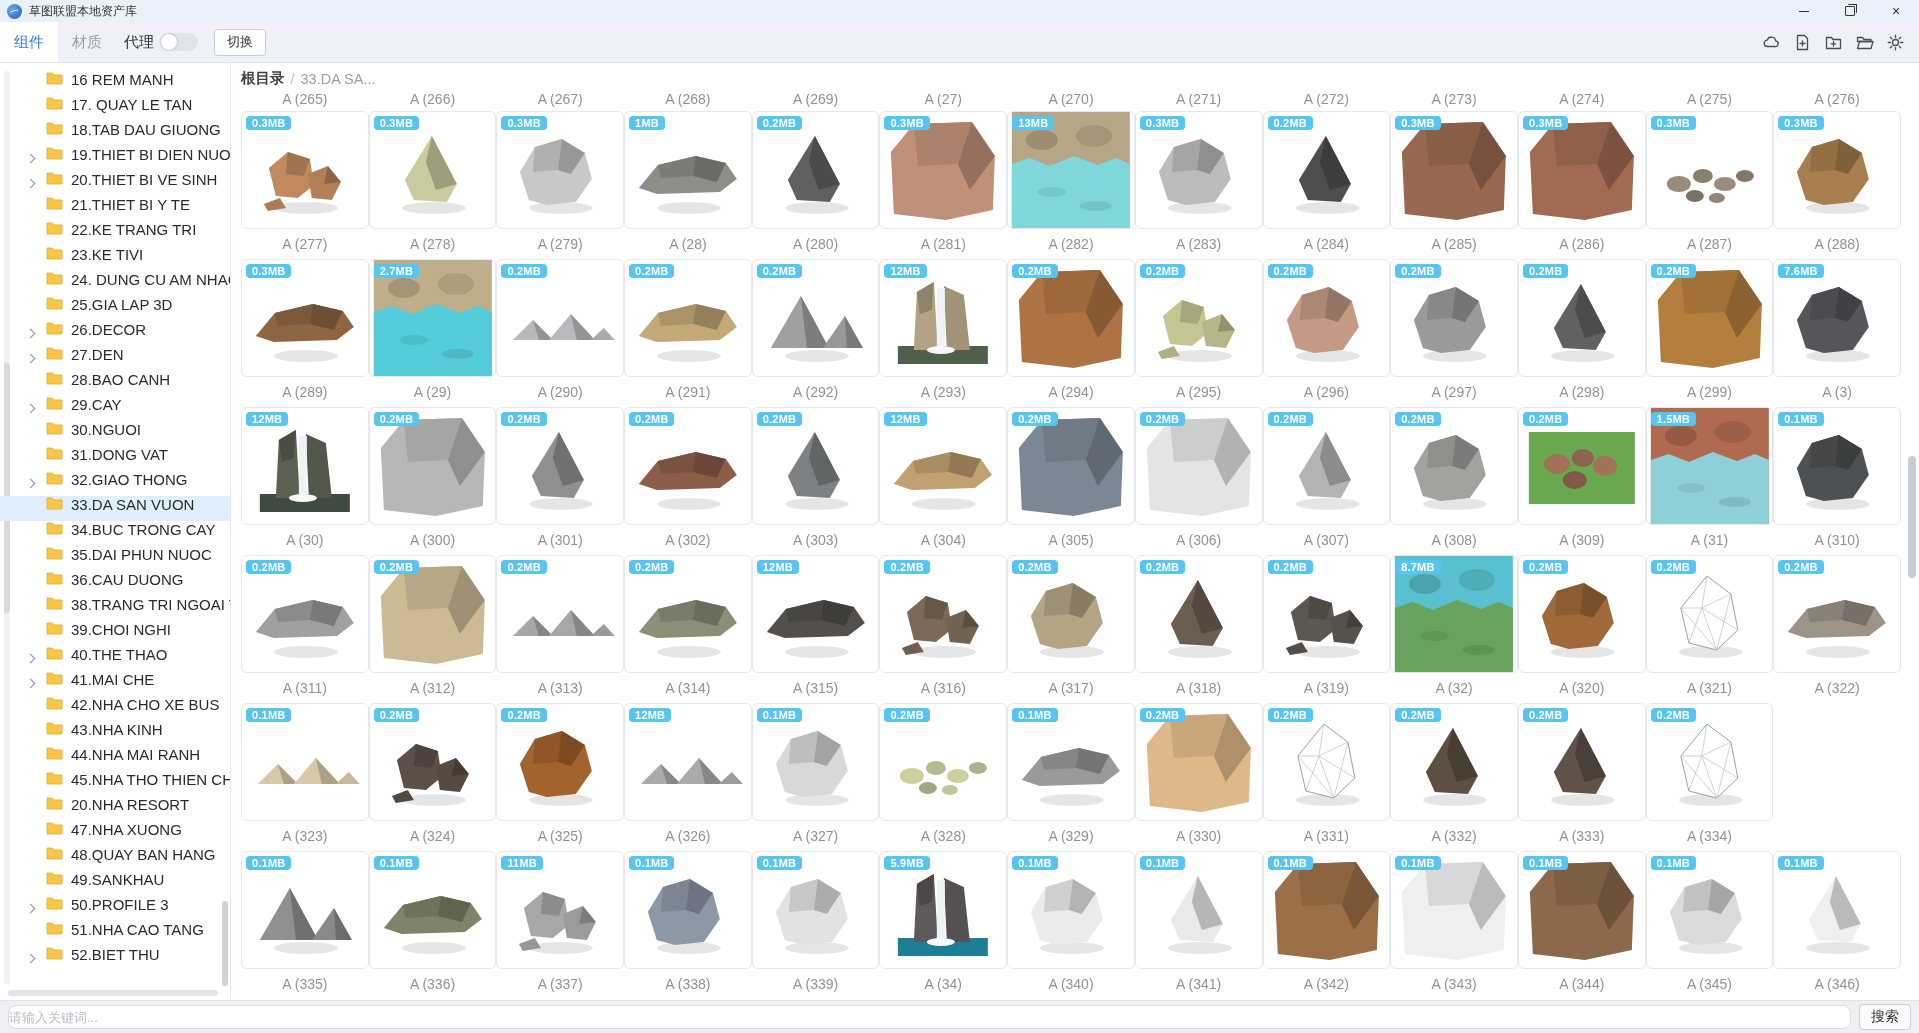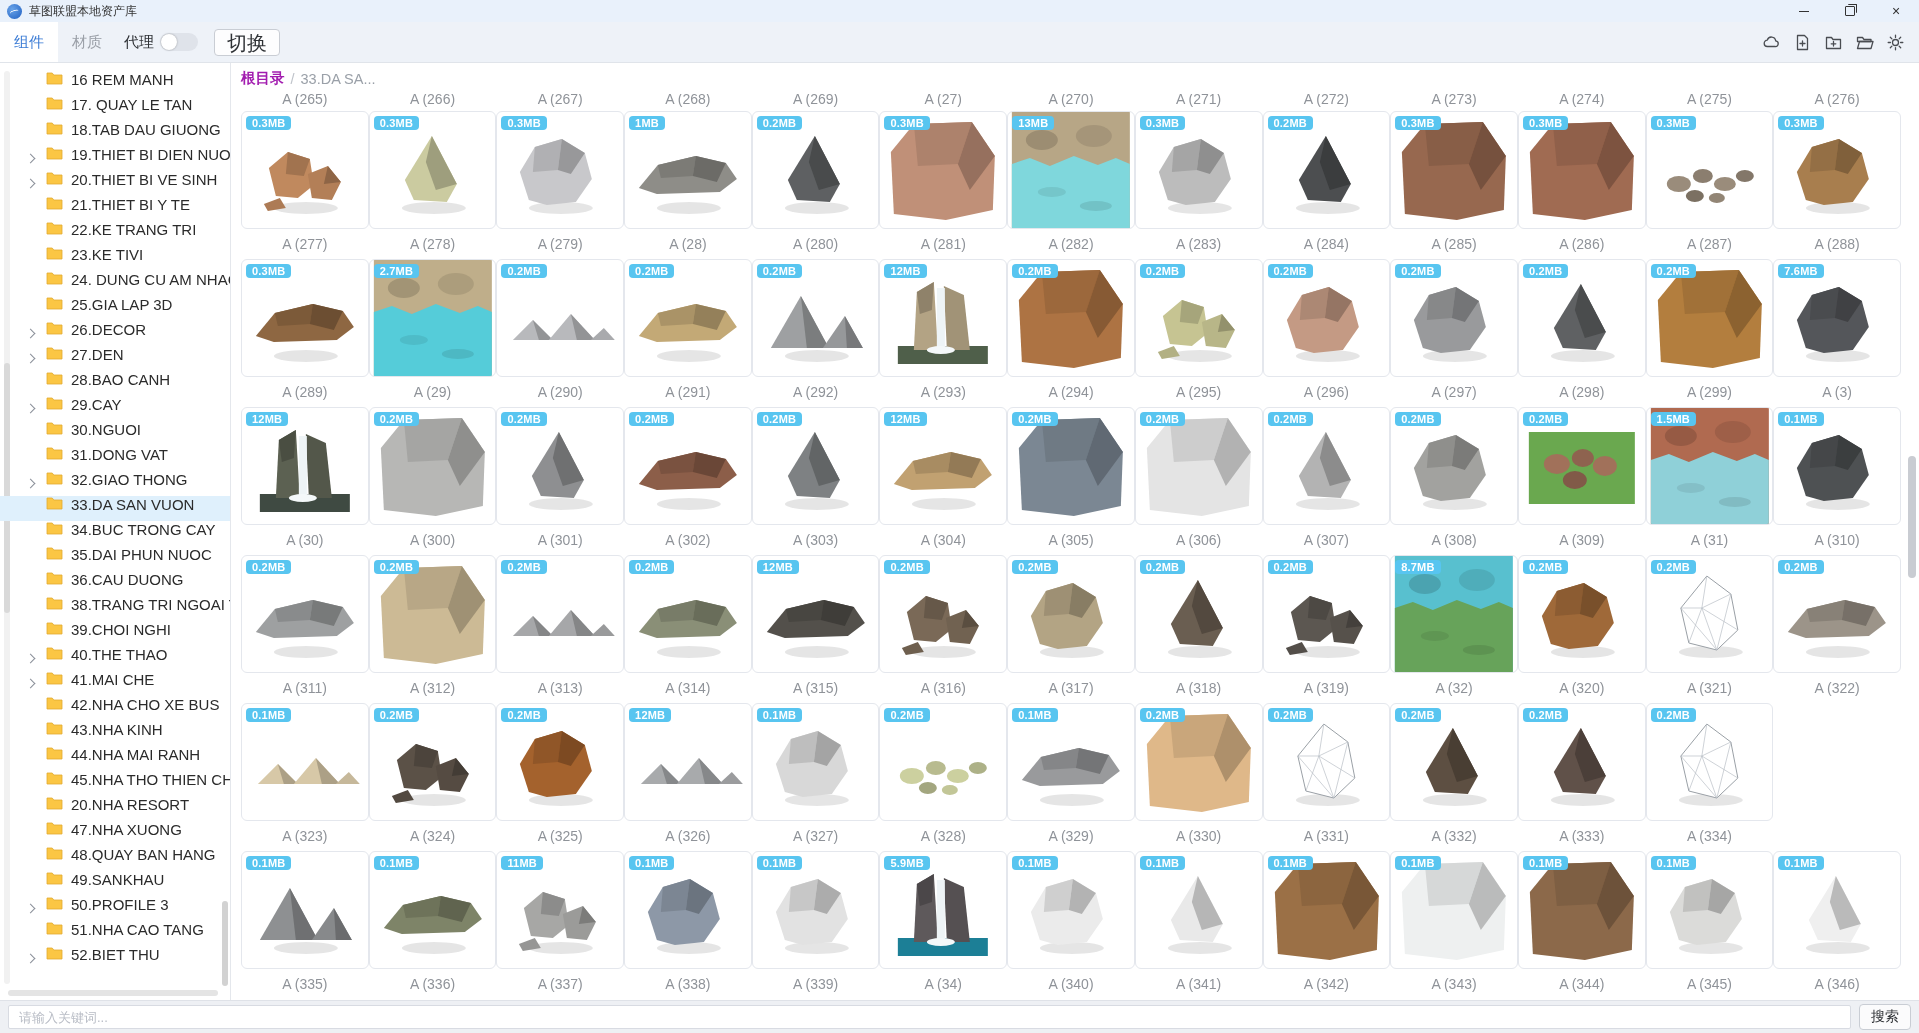--- a/index.html
+++ b/index.html
@@ -19,56 +19,56 @@
   .ic-close{font-size:14px;line-height:14px;color:#333;}
 
   
   .toolbar{height:40px;background:#eef2f8;border-bottom:1px solid #e0e4ea;display:flex;align-items:center;flex:0 0 auto;}
   .tab{padding:0 14px;height:40px;line-height:40px;font-size:15px;color:#9ba0a8;cursor:default;}
   .tab.active{background:#fff;color:#3a7bd5;}
   .proxy-wrap{display:flex;align-items:center;margin-left:8px;}
   .proxy-label{font-size:15px;color:#2f3236;}
   .toggle{width:38px;height:18px;border-radius:9px;background:#dfe3ea;position:relative;margin-left:6px;}
   .toggle .knob{position:absolute;left:1px;top:1px;width:16px;height:16px;border-radius:50%;background:#fff;box-shadow:0 0 2px rgba(0,0,0,.35);}
-  .switch-btn{margin-left:16px;height:27px;padding:0 12px;font-size:20px;color:#2f3236;background:#fdfdfe;border:1px solid #c9cdd4;border-radius:4px;font-family:inherit;}
+  .switch-btn{margin-left:16px;height:27px;padding:0 12px;font-size:13px;color:#2f3236;background:#fdfdfe;border:1px solid #c9cdd4;border-radius:4px;font-family:inherit;}
   .toolbar-icons{margin-left:auto;display:flex;align-items:center;gap:12px;padding-right:14px;}
   .tb-icon{width:19px;height:19px;display:flex;align-items:center;justify-content:center;}
   .tb-icon svg{stroke:#4a4d52;fill:none;stroke-width:1.3;stroke-linejoin:round;stroke-linecap:round;}
 
   
   .main{flex:1;display:flex;background:#fff;min-height:0;}
   .sidebar{width:230px;flex:0 0 auto;position:relative;border-right:1px solid #e4e7ec;background:#fff;overflow:hidden;}
   .side-track{position:absolute;left:4px;top:8px;bottom:16px;width:6px;background:#f1f1f1;border-radius:3px;}
   .side-thumb{position:absolute;left:4px;top:300px;width:6px;height:250px;background:#d9d9d9;border-radius:3px;}
   .tree{padding-top:8px;}
   .tree-item{height:25px;display:flex;align-items:flex-start;font-size:15px;color:#2b2b2b;position:relative;padding-left:46px;white-space:nowrap;overflow:hidden;}
   .tree-item.selected{background:#dff0fc;}
   .chev{position:absolute;left:27px;top:9px;width:6px;height:6px;border-top:1.5px solid #8a8f99;border-right:1.5px solid #8a8f99;transform:rotate(45deg);}
   .folder-ic{flex:0 0 auto;margin-right:8px;display:flex;}
   .tree-vthumb{position:absolute;right:2px;bottom:14px;width:6px;height:85px;background:#d2d2d2;border-radius:3px;}
   .tree-hbar{position:absolute;left:8px;right:12px;bottom:4px;height:6px;background:#e4e4e4;border-radius:3px;}
 
   .content{flex:1;min-width:0;position:relative;padding-left:10px;background:#fff;}
   .breadcrumb{height:31px;display:flex;align-items:center;font-size:14.5px;}
-  .bc-root{font-weight:bold;color:#a21caf;}
+  .bc-root{font-weight:bold;color:#404040;}
   .bc-sep{color:#bfc3ca;margin:0 6px;}
   .bc-cur{color:#9aA0a8;color:#9aa0a8;}
   .grid{padding-right:18px;overflow:hidden;}
   .cells{display:grid;grid-template-columns:repeat(13,1fr);}
   .labels-clipped{height:17px;overflow:hidden;}
   .labels-clipped span{display:block;text-align:center;font-size:14px;color:#8f9399;line-height:24px;margin-top:-7px;}
   .card{height:116px;background:#fff;border:1px solid #e4e7ed;border-radius:6px;position:relative;overflow:hidden;}
   .card svg{position:absolute;left:0;top:0;width:100%;height:100%;}
   .badge{position:absolute;top:4px;left:4px;background:#58c5f0;color:#fff;font-size:11px;font-weight:bold;padding:1px 6px;border-radius:4px;z-index:2;letter-spacing:.2px;}
   .lbl{height:30px;line-height:30px;text-align:center;font-size:14px;color:#8f9399;}
   .content-scrollbar{position:absolute;right:3px;top:393px;width:8px;height:122px;background:#c9ccd2;border-radius:4px;}
 
   
   .searchbar{height:32px;flex:0 0 auto;background:#eef0f4;border-top:1px solid #dfe2e8;display:flex;align-items:center;padding:0 8px;gap:8px;}
-  .searchbar input{flex:1;height:22px;border:1px solid #d8dbe2;border-radius:2px;padding:0 10px;font-size:13px;color:#333;background:#fff;font-family:inherit;outline:none;}
+  .searchbar input{flex:1;height:22px;border:1px solid #d8dbe2;border-radius:8px;padding:0 0;font-size:13px;color:#333;background:#fff;font-family:inherit;outline:none;}
   .searchbar input::placeholder{color:#b9bdc6;}
   .search-btn{height:26px;padding:0 11px;border:1px solid #c9cdd4;background:#fbfbfc;border-radius:4px;font-size:14px;color:#2f3236;font-family:inherit;}
 </style>
 </head>
 <body>
 
 <div class="app">
 
   <div class="titlebar">
     <span class="app-logo"></span>

